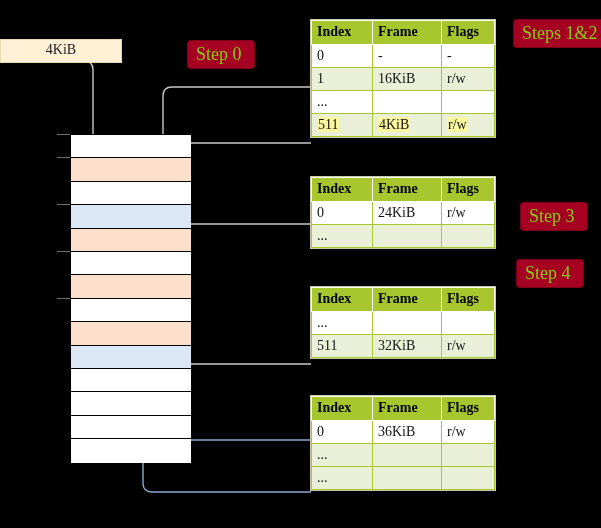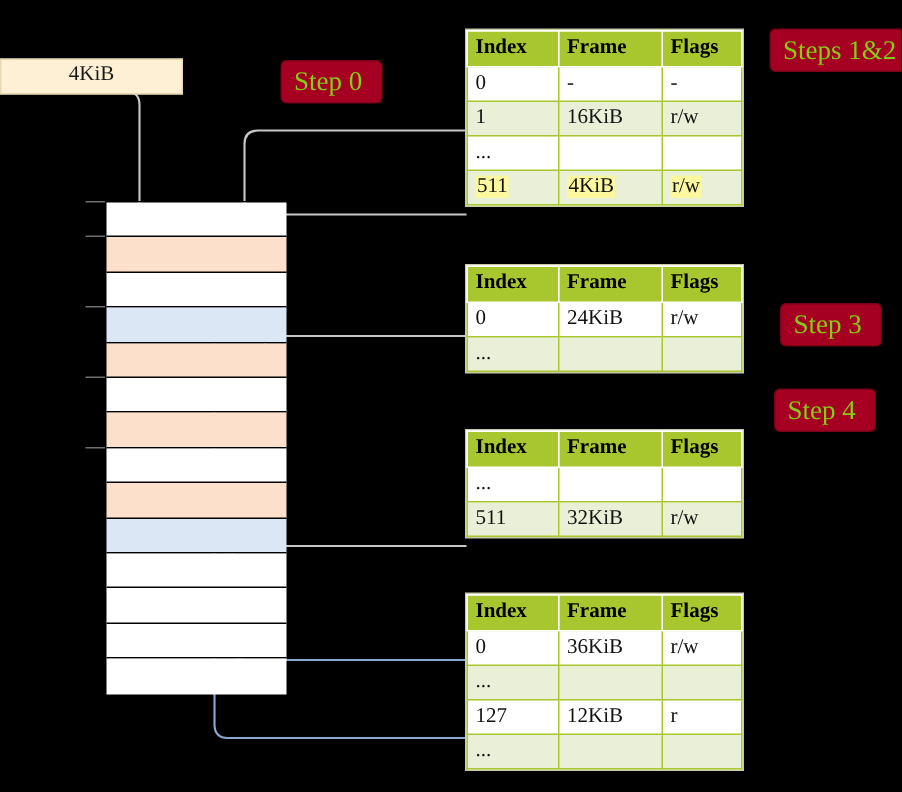--- a/index.html
+++ b/index.html
@@ -288,25 +288,20 @@
           <tr>
             <td class="c-index">0</td>
             <td class="c-frame">36KiB</td>
             <td class="c-flags">r/w</td>
           </tr>
           <tr class="alt">
             <td class="c-index">...</td>
             <td class="c-frame"></td>
             <td class="c-flags"></td>
           </tr>
-          <tr>
-            <td class="c-index">127</td>
-            <td class="c-frame">12KiB</td>
-            <td class="c-flags">r</td>
-          </tr>
           <tr class="alt">
             <td class="c-index">...</td>
             <td class="c-frame"></td>
             <td class="c-flags"></td>
           </tr>
         </tbody>
       </table>
     </div>
 
 </div>

